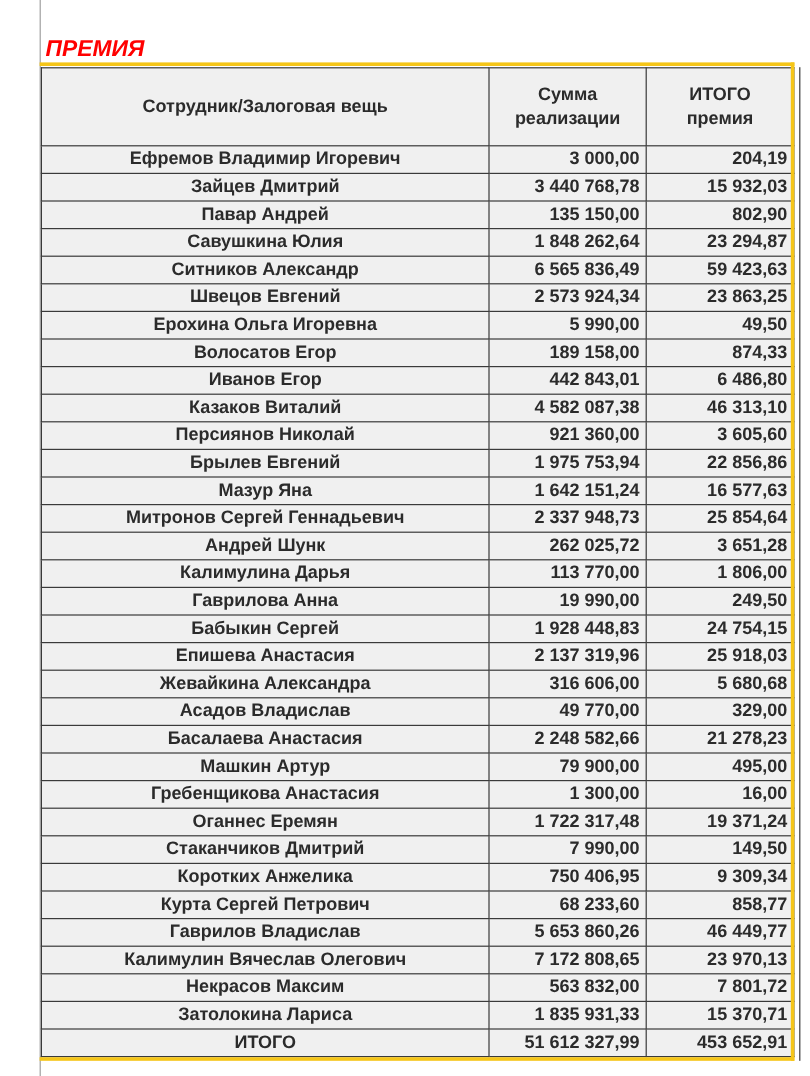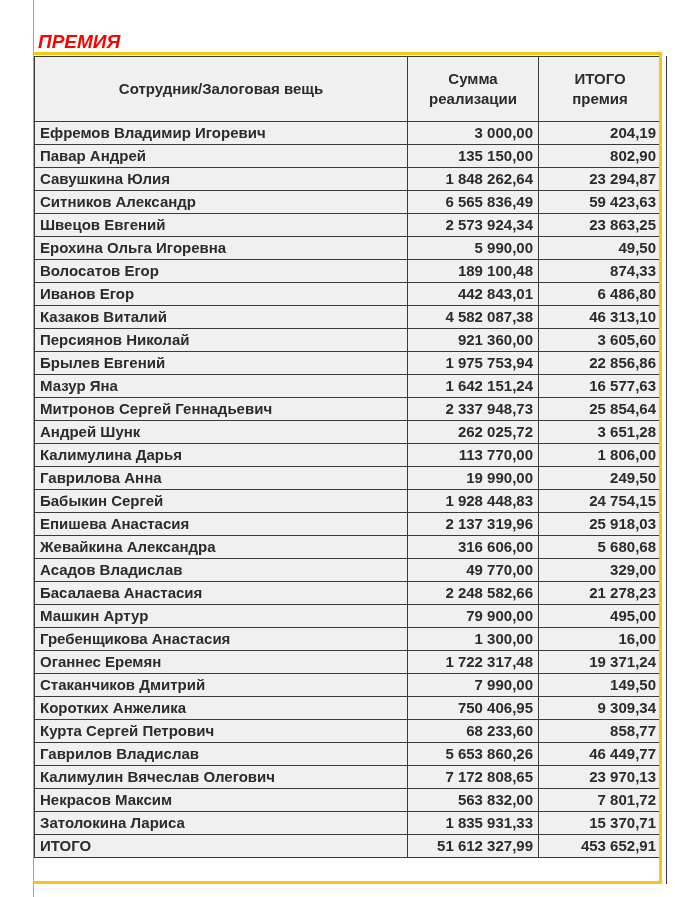--- a/index.html
+++ b/index.html
@@ -10,21 +10,21 @@
              font-style: italic; color: #ff0000; letter-spacing: 0px; }
     .frame { position: absolute; left: 33px; top: 52px; width: 629px; height: 832px;
              border: 3px solid #f5c518; border-left: none; box-sizing: border-box; }
     table.main { position: absolute; left: 34px; top: 56px; border-collapse: collapse;
                  font-size: 15px; font-weight: bold; color: #2b2b2b; background: #f0f0f0; }
     table.main td, table.main th { border: 1px solid #3a3a3a; padding: 0 5px; height: 22px; line-height: 22px; white-space: nowrap; }
     table.main th { height: 64px; font-weight: bold; text-align: center; line-height: 20px; background: #f0f0f0; }
     table.main th.c1 { width: 362px; margin-left: 42px; }
     table.main th.c2 { width: 120px; }
     table.main th.c3 { width: 112px; }
-    td.name { text-align: left; padding-left: 4px; }
+    td.name { text-align: center; padding-left: 4px; }
     td.num { text-align: right; padding-right: 5px; }
     .spill-vline { position: absolute; left: 666px; top: 56px; width: 1px; height: 828px; background: #3a3a3a; }
   </style>
 </head>
 <body>
 
 <div class="left-rule"></div>
 <div class="title">ПРЕМИЯ</div>
 
 <table class="main">
@@ -41,20 +41,25 @@
       </th>
     </tr>
   </thead>
   <tbody id="rows">
       <tr>
         <td class="name">Ефремов Владимир Игоревич</td>
         <td class="num">3 000,00</td>
         <td class="num">204,19</td>
       </tr>
       <tr>
+        <td class="name">Зайцев Дмитрий</td>
+        <td class="num">3 440 768,78</td>
+        <td class="num">15 932,03</td>
+      </tr>
+      <tr>
         <td class="name">Павар Андрей</td>
         <td class="num">135 150,00</td>
         <td class="num">802,90</td>
       </tr>
       <tr>
         <td class="name">Савушкина Юлия</td>
         <td class="num">1 848 262,64</td>
         <td class="num">23 294,87</td>
       </tr>
       <tr>
@@ -67,21 +72,21 @@
         <td class="num">2 573 924,34</td>
         <td class="num">23 863,25</td>
       </tr>
       <tr>
         <td class="name">Ерохина Ольга Игоревна</td>
         <td class="num">5 990,00</td>
         <td class="num">49,50</td>
       </tr>
       <tr>
         <td class="name">Волосатов Егор</td>
-        <td class="num">189 100,48</td>
+        <td class="num">189 158,00</td>
         <td class="num">874,33</td>
       </tr>
       <tr>
         <td class="name">Иванов Егор</td>
         <td class="num">442 843,01</td>
         <td class="num">6 486,80</td>
       </tr>
       <tr>
         <td class="name">Казаков Виталий</td>
         <td class="num">4 582 087,38</td>

